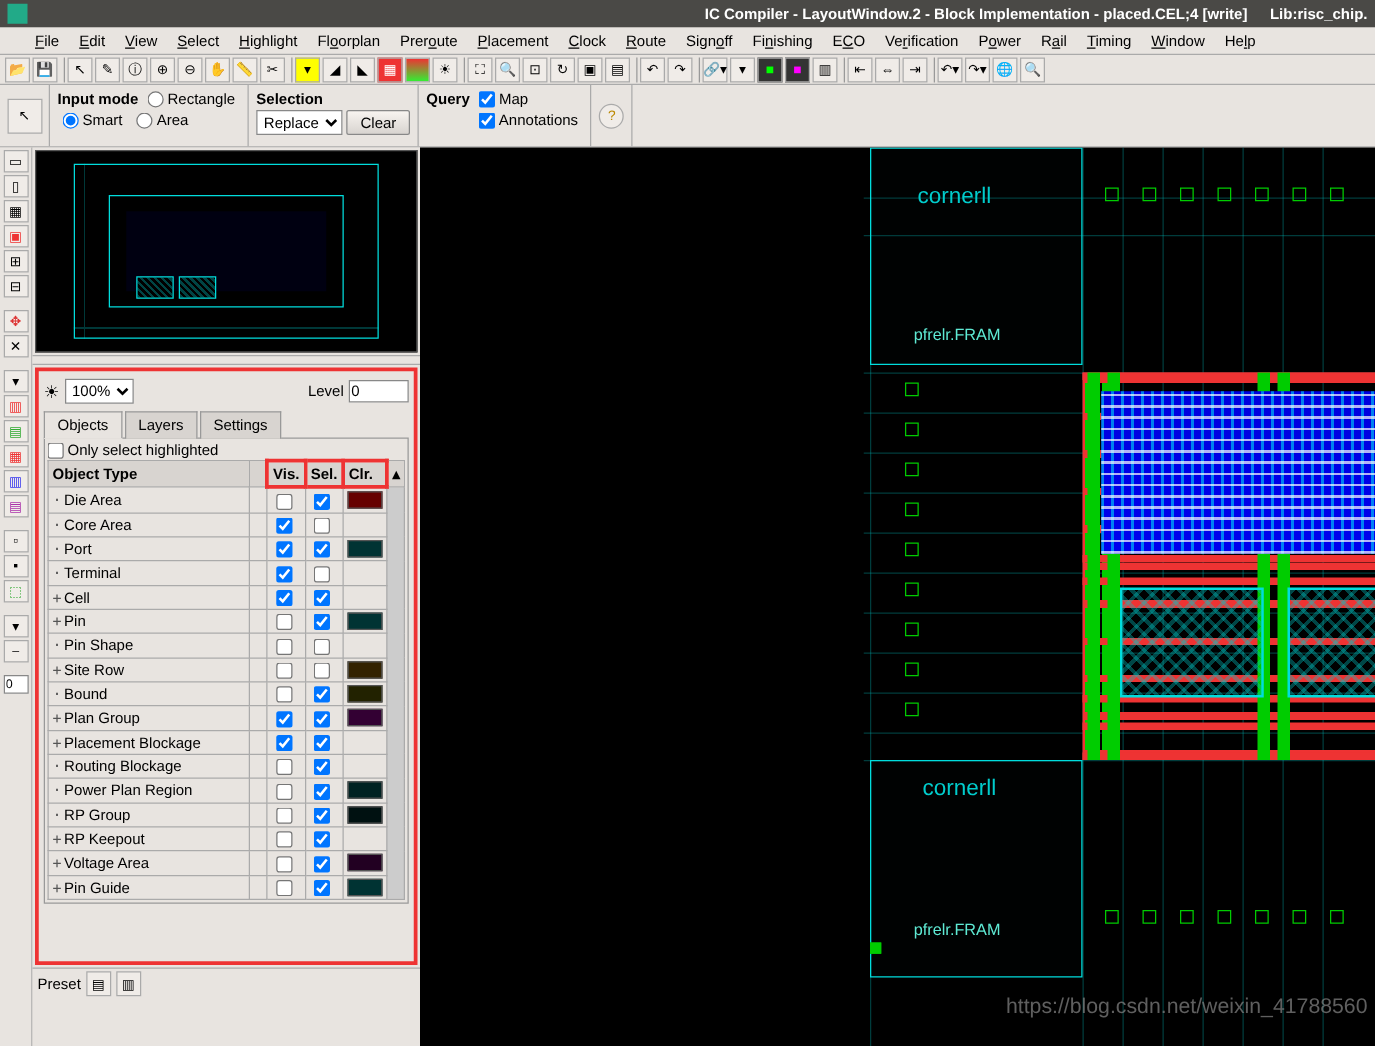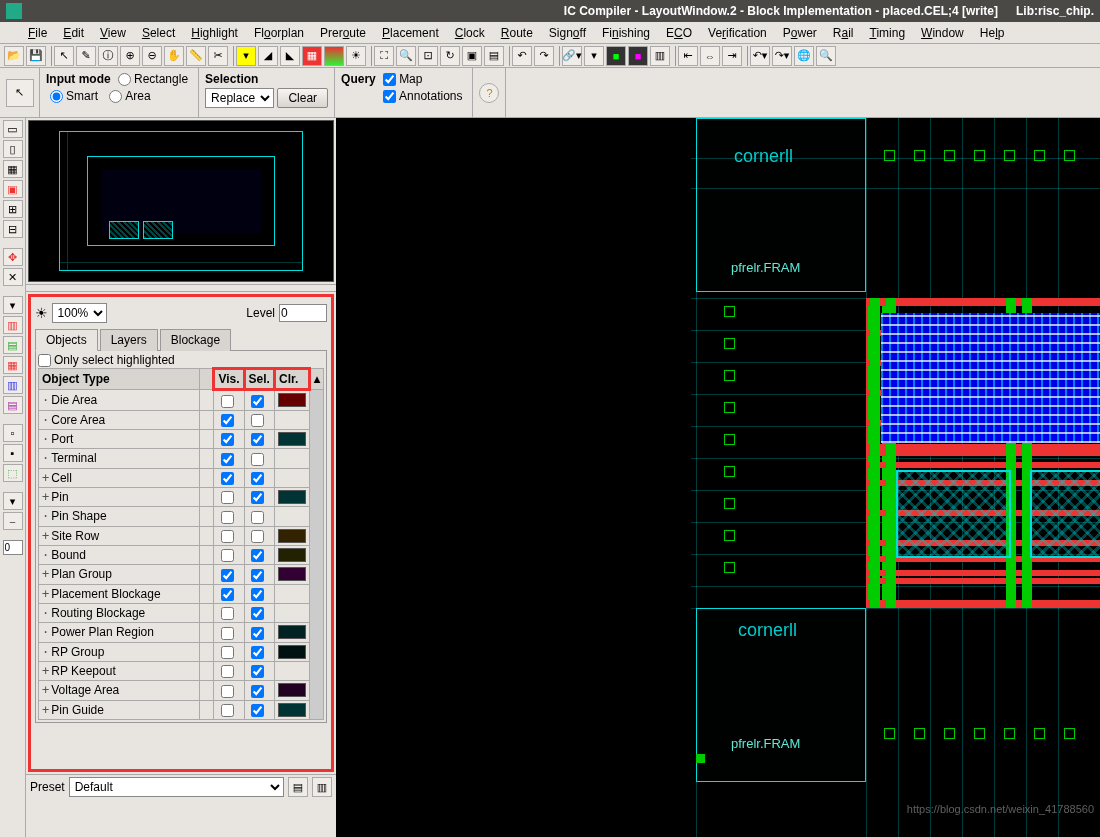--- a/index.html
+++ b/index.html
@@ -67,21 +67,21 @@
   repeating-linear-gradient(0deg,rgba(255,255,255,.7) 0 2px,transparent 2px 9px),
   repeating-linear-gradient(90deg,rgba(0,255,255,.5) 0 2px,transparent 2px 8px),
   linear-gradient(#00d,#00e)}
 .macro{position:absolute;width:115px;height:88px;border:2px solid #0dd;background:
  repeating-linear-gradient(45deg,rgba(0,200,200,.35) 0 3px,transparent 3px 9px),
  repeating-linear-gradient(-45deg,rgba(0,200,200,.35) 0 3px,transparent 3px 9px)}
 .rail-v{position:absolute;width:10px;background:#0c0;top:180px;height:310px}
 .rail-h{position:absolute;height:6px;background:#e33;left:530px;width:570px}
 .row-line{position:absolute;border-top:1px solid rgba(0,200,200,.3);left:355px;right:0}
 .col-line{position:absolute;border-left:1px solid rgba(0,200,200,.3);top:0;bottom:0}
-.watermark{position:absolute;right:6px;bottom:22px;color:#888;font-size:11px;opacity:.7}
+.watermark{position:absolute;right:6px;bottom:22px;color:#888;font-size:17px;opacity:.7}
 .gear{font-size:15px;color:#555}
 </style>
 </head>
 <body>
 
 <div class="titlebar">
   <span class="app-icon"></span>
   <span class="spacer"></span>
   <span>IC Compiler - LayoutWindow.2 - Block Implementation - placed.CEL;4 [write]</span>
   <span style="width:18px"></span>
@@ -226,21 +226,21 @@
       <div class="ctrl-row">
         <span class="brightness-icon">☀</span>
         <select><option>100%</option></select>
         <span style="flex:1"></span>
         <span>Level</span>
         <input class="spinner" value="0" style="">
       </div>
       <div class="tabs">
         <div class="tab active">Objects</div>
         <div class="tab">Layers</div>
-        <div class="tab">Blockage</div>
+        <div class="tab">Settings</div>
       </div>
       <div class="tabbody">
         <label><input type="checkbox" style=""><span>Only select highlighted</span></label>
         <table class="objtable">
           <thead>
               <tr>
             <th>Object Type</th>
             <th style="width:14px"></th>
             <th class="th-highlight" style="width:28px">Vis.</th>
             <th class="th-highlight" style="width:28px">Sel.</th>
@@ -389,21 +389,20 @@
                   <span class="swatch" style="background:#033"></span>
                 </td>
               </tr>
             </tbody>
         </table>
       </div>
     </div>
 
     <div class="preset">
       <span>Preset</span>
-      <select><option>Default</option></select>
       <div class="tbtn">▤</div>
       <div class="tbtn">▥</div>
     </div>
   </div>
 
   <div class="canvas">
 
     <div class="row-line" style="top:40px"></div>
       <div class="row-line" style="top:70px"></div>
     <div class="row-line" style="top:180px"></div>

